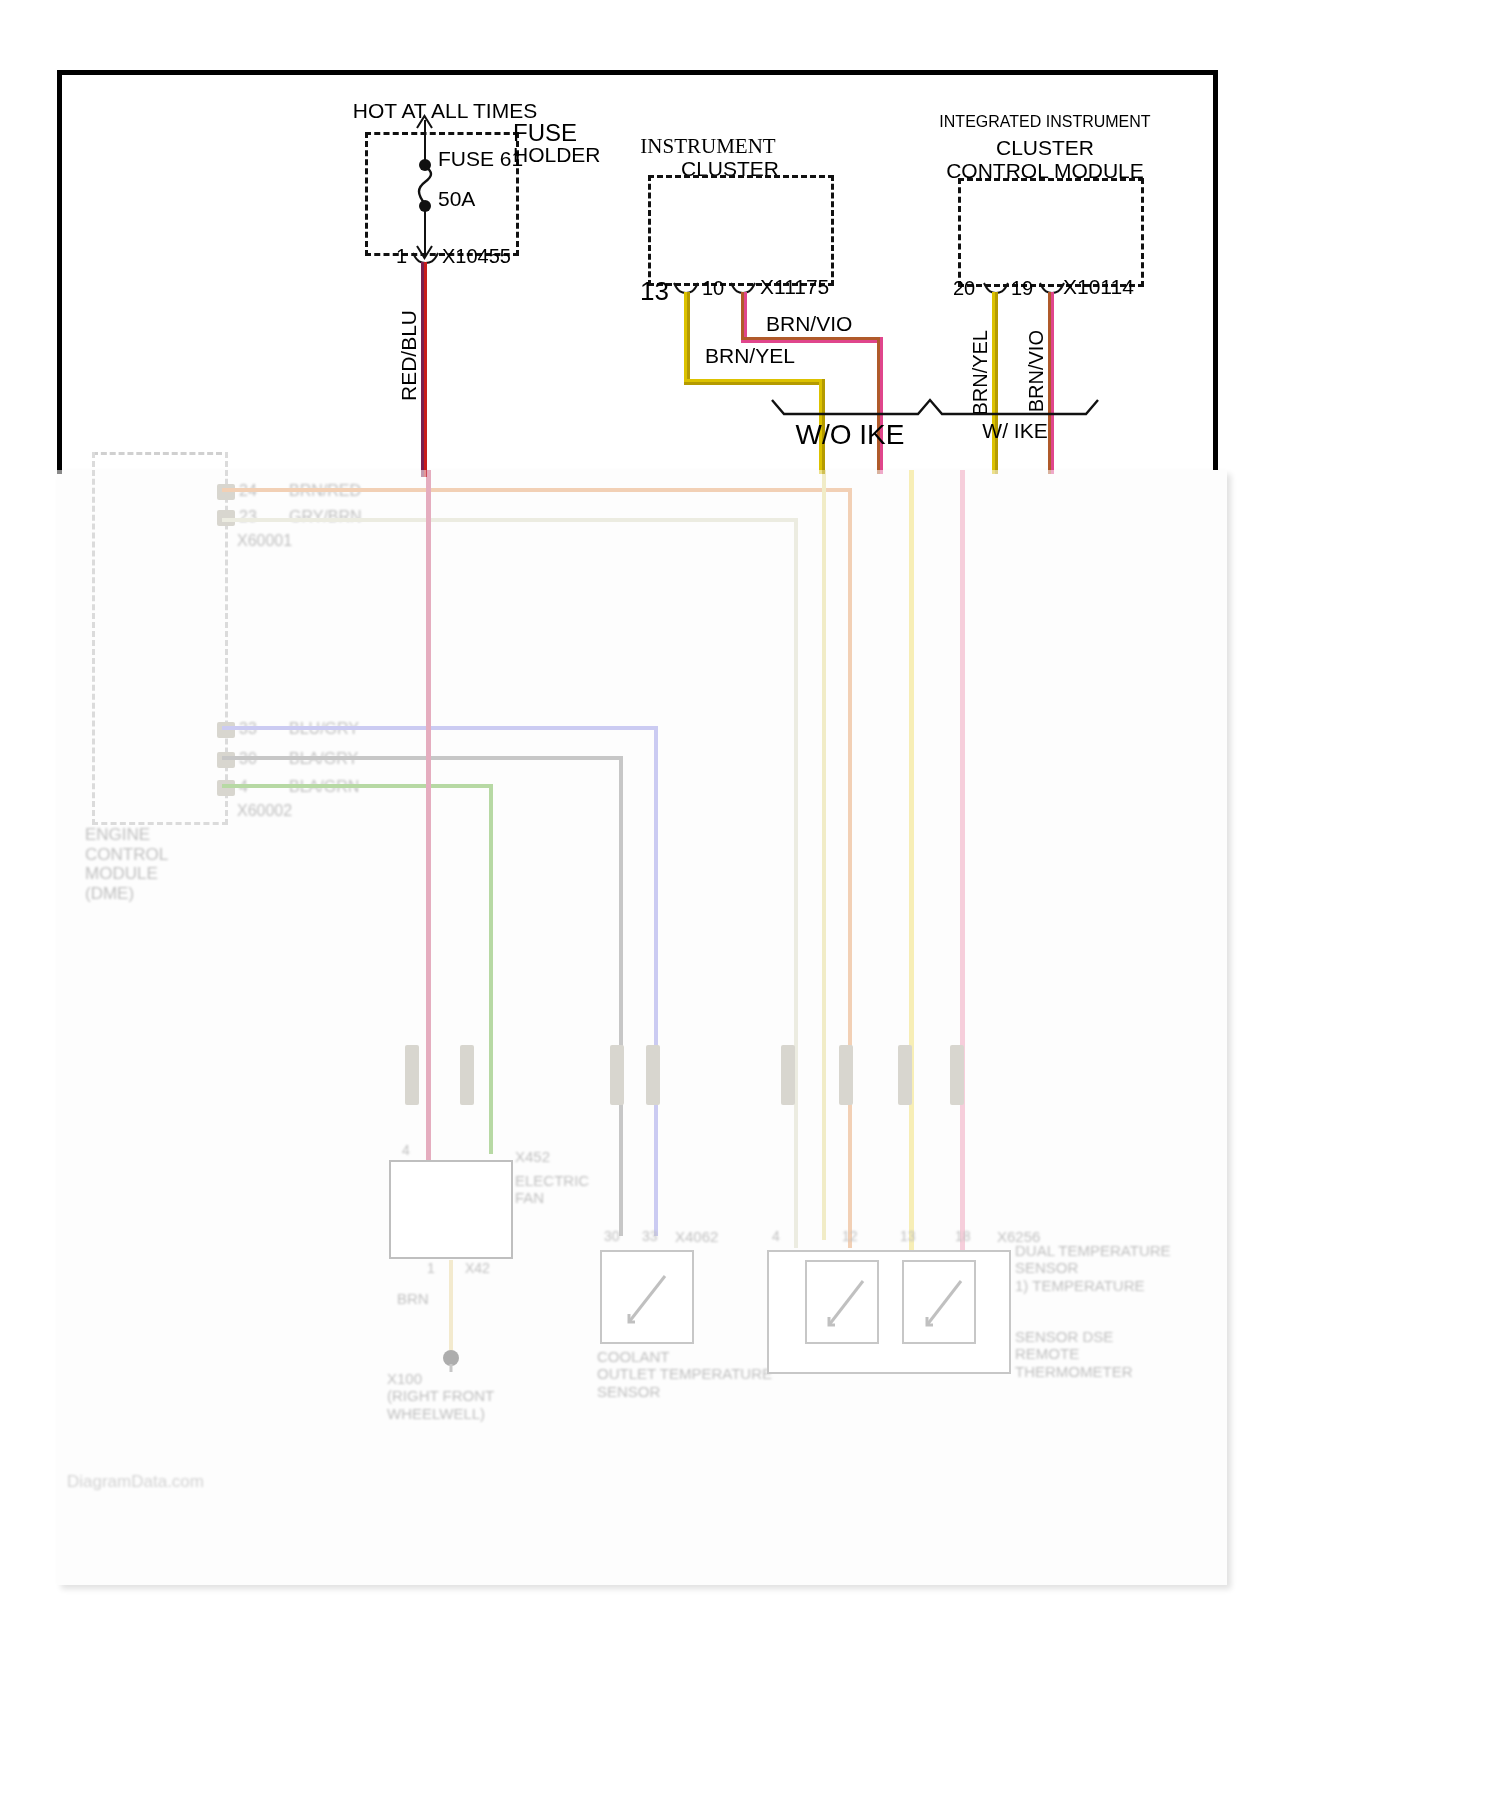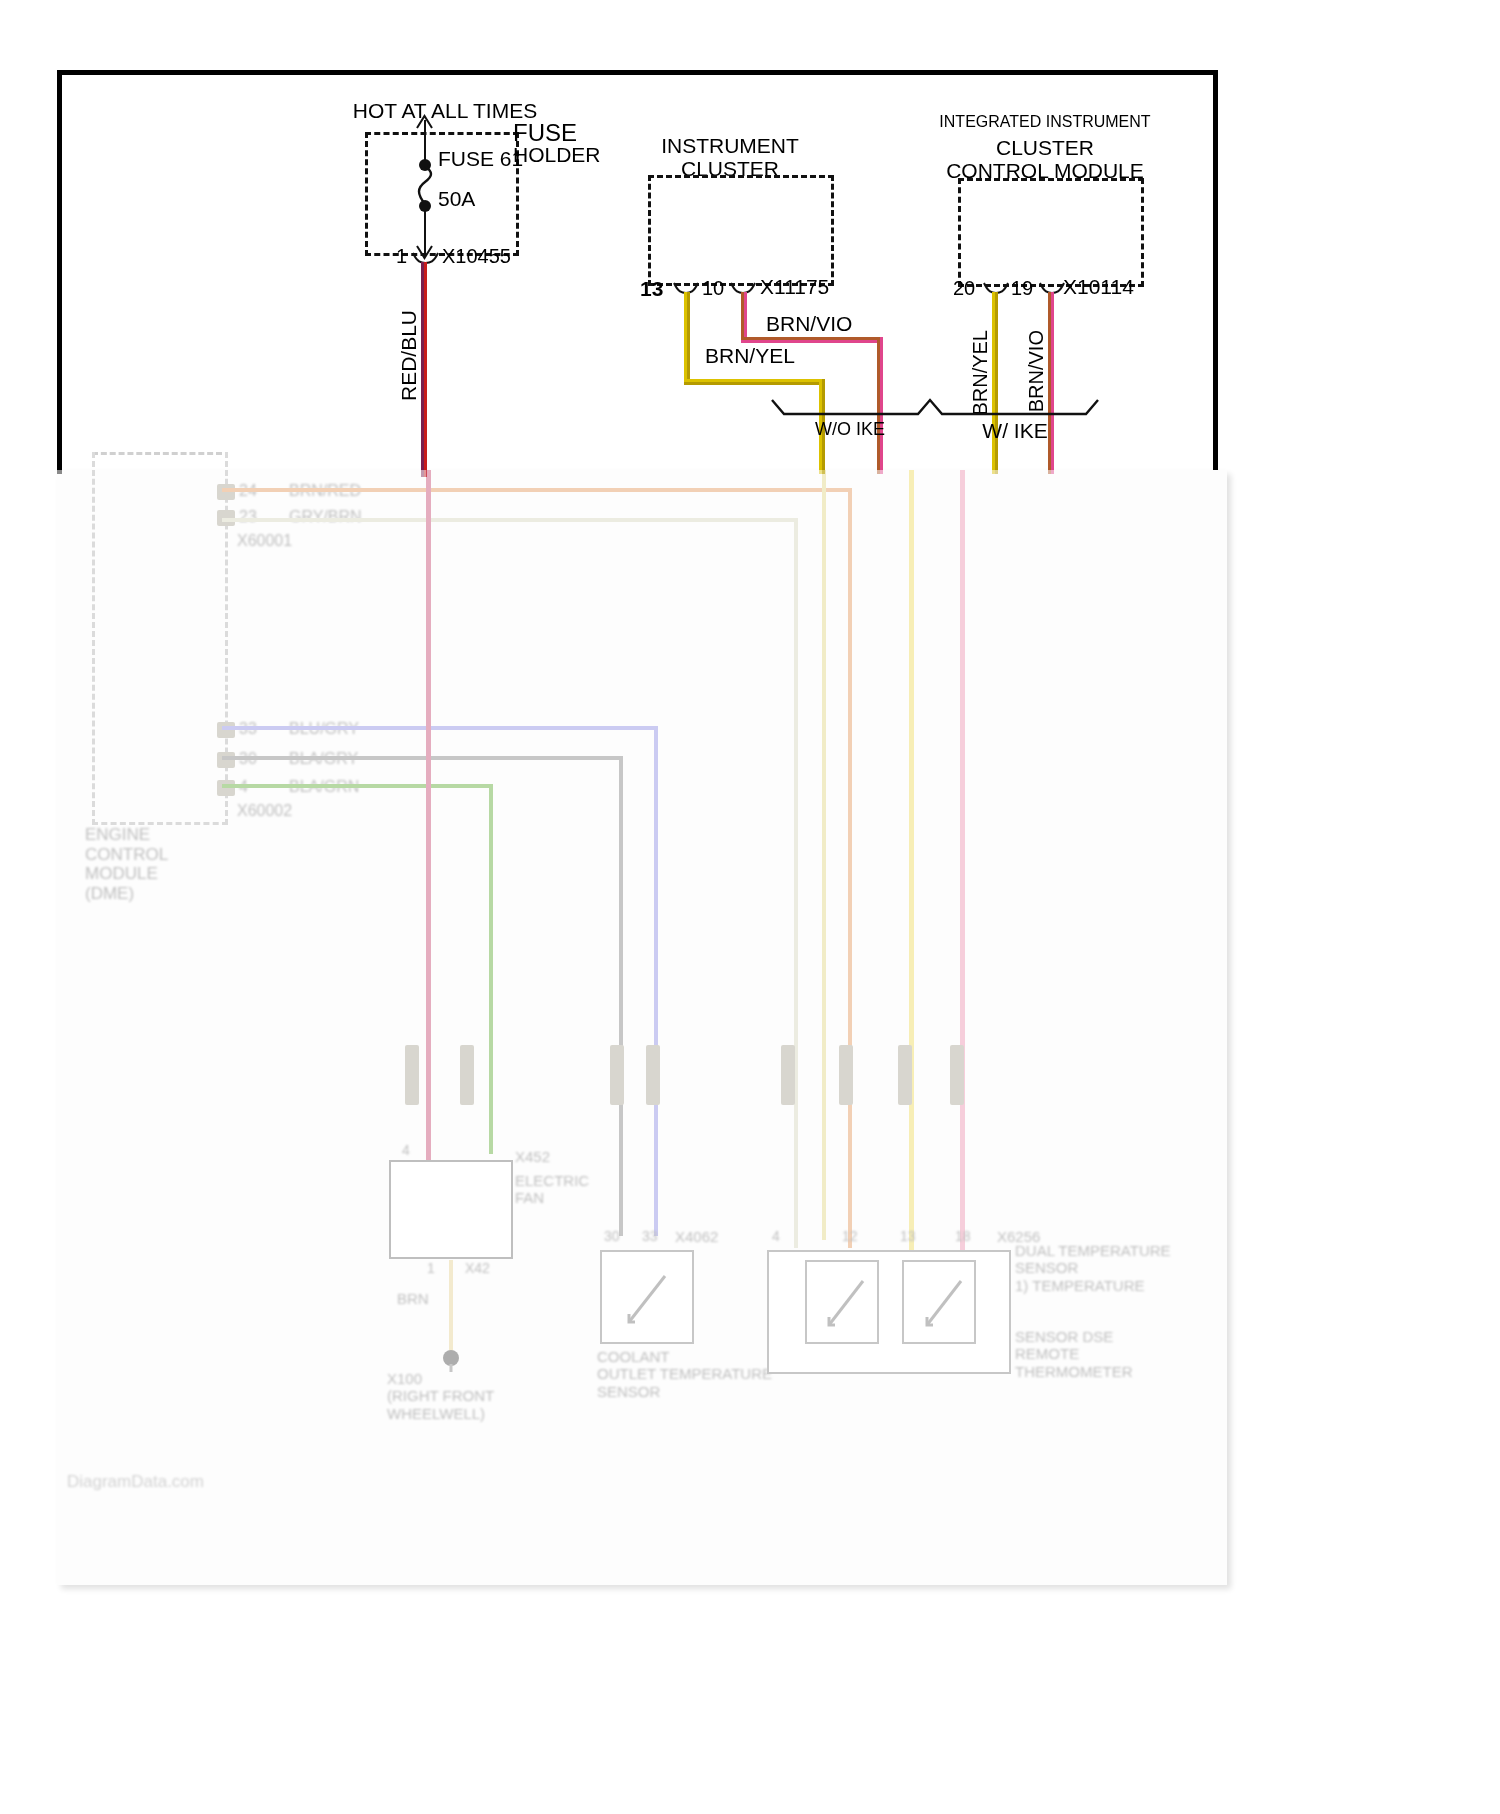--- a/index.html
+++ b/index.html
@@ -66,26 +66,26 @@
   <div class="txt" style="left:396px;top:246px;font-size:20px;">1</div>
   <svg style="position:absolute;left:412px;top:252px;" width="28" height="12">
     <path d="M1,1 C5,10 9,11 13.5,11 C18,11 22,10 26,1" fill="none" stroke="#111" stroke-width="2"></path>
   </svg>
   <div class="txt" style="left:442px;top:246px;font-size:20px;">X10455</div>
 
   <div class="wire" style="left:421px;top:262px;width:3px;height:215px;background:#7a1f4e;"></div>
   <div class="wire" style="left:424px;top:262px;width:3px;height:215px;background:#c81c1c;"></div>
   <div class="txt vert" style="left:398px;top:310px;font-size:21px;">RED/BLU</div>
 
-  <div class="txt ctr" style="left:630px;top:135px;width:200px;font-size:21px;">INSTRUMENT</div>
+  <div class="txt ctr" style="left:608px;top:135px;width:200px;font-size:21px;font-family:Liberation Serif, serif;">INSTRUMENT</div>
   <div class="txt ctr" style="left:630px;top:158px;width:200px;font-size:21px;">CLUSTER</div>
 
   <div class="dashbox" style="left:648px;top:175px;width:180px;height:105px;"></div>
 
-  <div class="txt" style="left:640px;top:278px;font-size:21px;font-weight:bold;">13</div>
+  <div class="txt" style="left:640px;top:278px;font-size:26px;">13</div>
   <svg style="position:absolute;left:673px;top:282px;" width="26" height="12">
     <path d="M1,1 C5,10 9,11 13,11 C17,11 21,10 25,1" fill="none" stroke="#111" stroke-width="2"></path>
   </svg>
 
   <div class="txt" style="left:702px;top:278px;font-size:20px;">10</div>
   <svg style="position:absolute;left:730px;top:282px;" width="26" height="12">
     <path d="M1,1 C5,10 9,11 13,11 C17,11 21,10 25,1" fill="none" stroke="#111" stroke-width="2"></path>
   </svg>
 
   <div class="txt" style="left:760px;top:276px;font-size:21px;">X11175</div>
@@ -128,21 +128,21 @@
   <div class="wire" style="left:995px;top:292px;width:3px;height:182px;background:#b59b00;"></div>
   <div class="txt vert" style="left:970px;top:330px;font-size:20px;">BRN/YEL</div>
 
   <div class="wire" style="left:1048px;top:292px;width:3px;height:182px;background:#b05a2a;"></div>
   <div class="wire" style="left:1051px;top:292px;width:3px;height:182px;background:#e0468c;"></div>
   <div class="txt vert" style="left:1026px;top:330px;font-size:20px;">BRN/VIO</div>
 
   <svg style="position:absolute;left:770px;top:398px;" width="330" height="24">
     <path d="M2,2 L14,16 L148,16 L160,2 L172,16 L316,16 L328,2" fill="none" stroke="#111" stroke-width="2.4"></path>
   </svg>
-  <div class="txt ctr" style="left:775px;top:420px;width:150px;font-size:18px;">W/O IKE</div>
+  <div class="txt ctr" style="left:775px;top:420px;width:150px;font-size:28px;">W/O IKE</div>
   <div class="txt ctr" style="left:940px;top:420px;width:150px;font-size:21px;">W/ IKE</div>
 
   <div id="faded">
    <div id="faded-inner">
 
     <div class="dashbox" style="left:35px;top:-18px;width:130px;height:10px;border-color:#aaa;border-bottom:none;border-left:none;border-right:none;"></div>
     <div style="position:absolute;left:35px;top:-18px;width:130px;height:370px;border:3px dashed #bdbdbd;border-top:none;"></div>
 
     <div class="ftxt" style="left:28px;top:355px;font-size:17px;">ENGINE
 CONTROL

